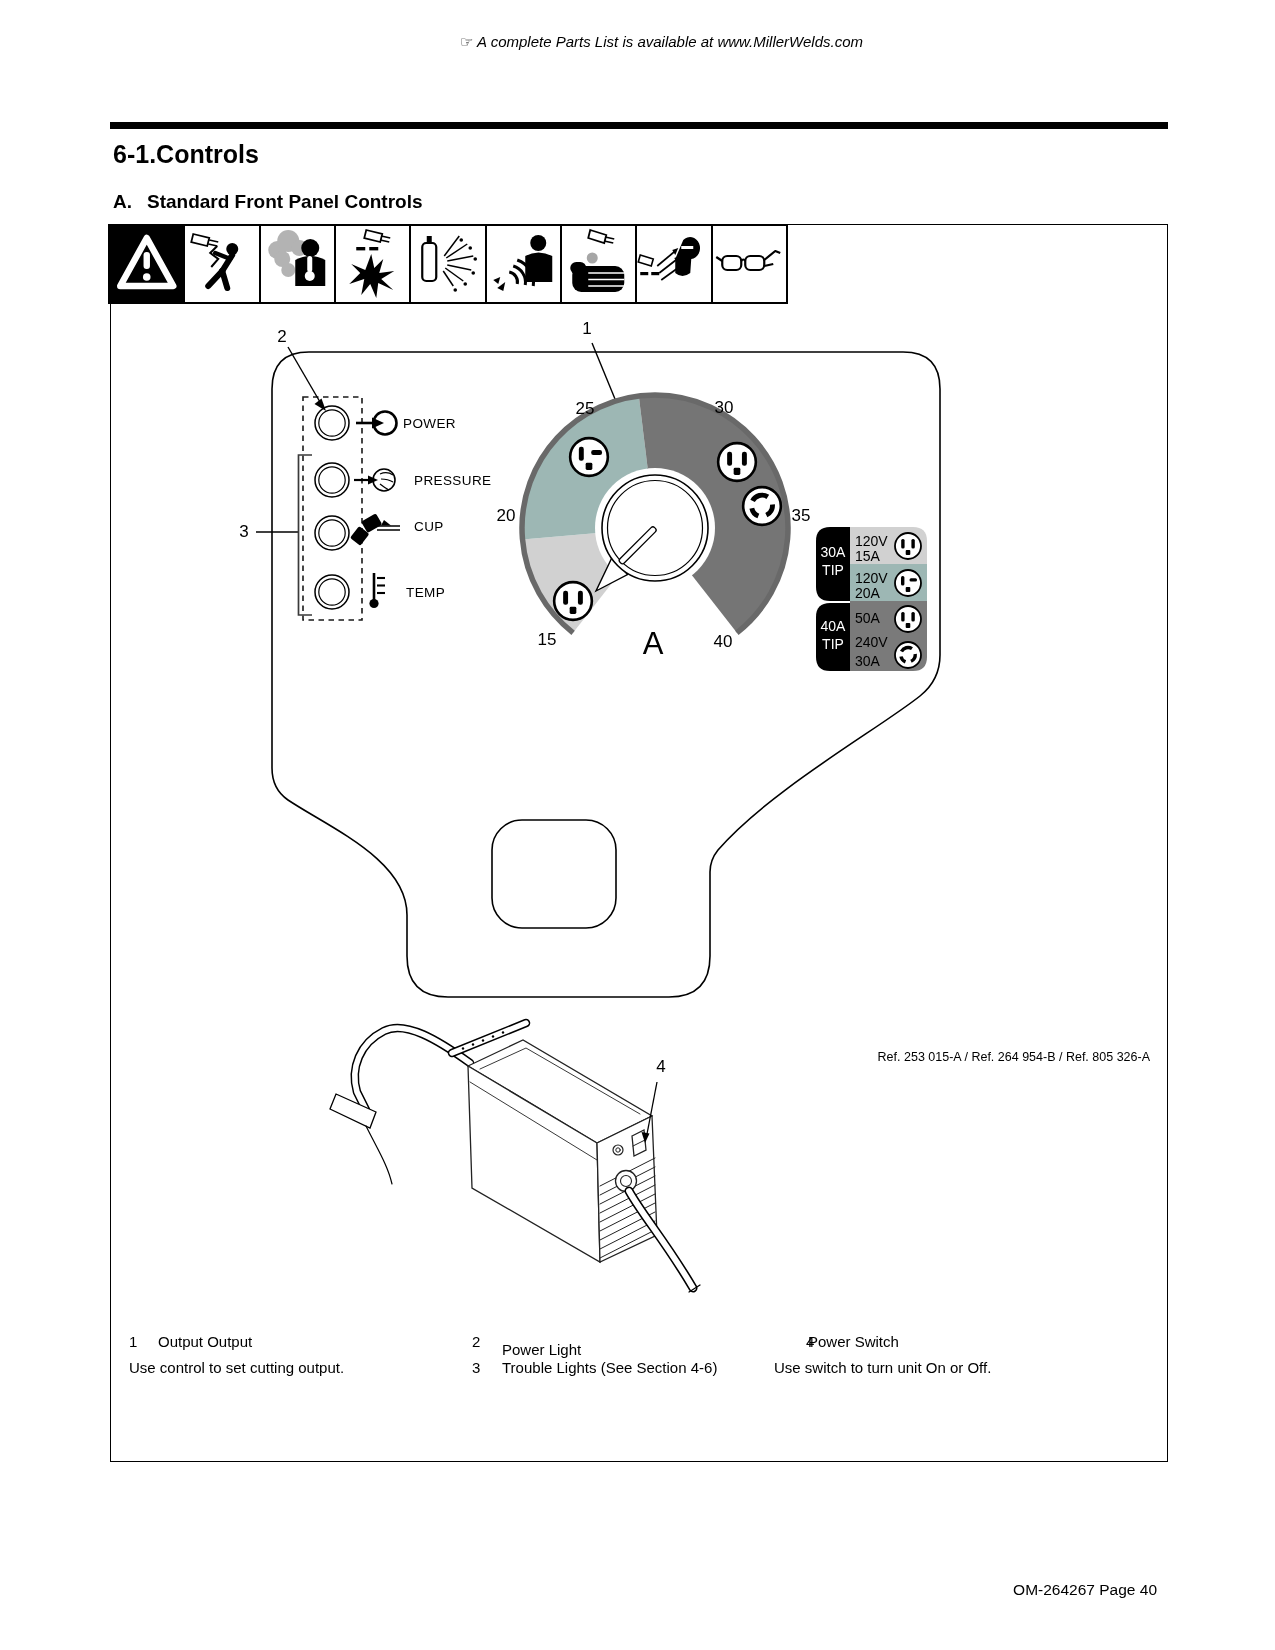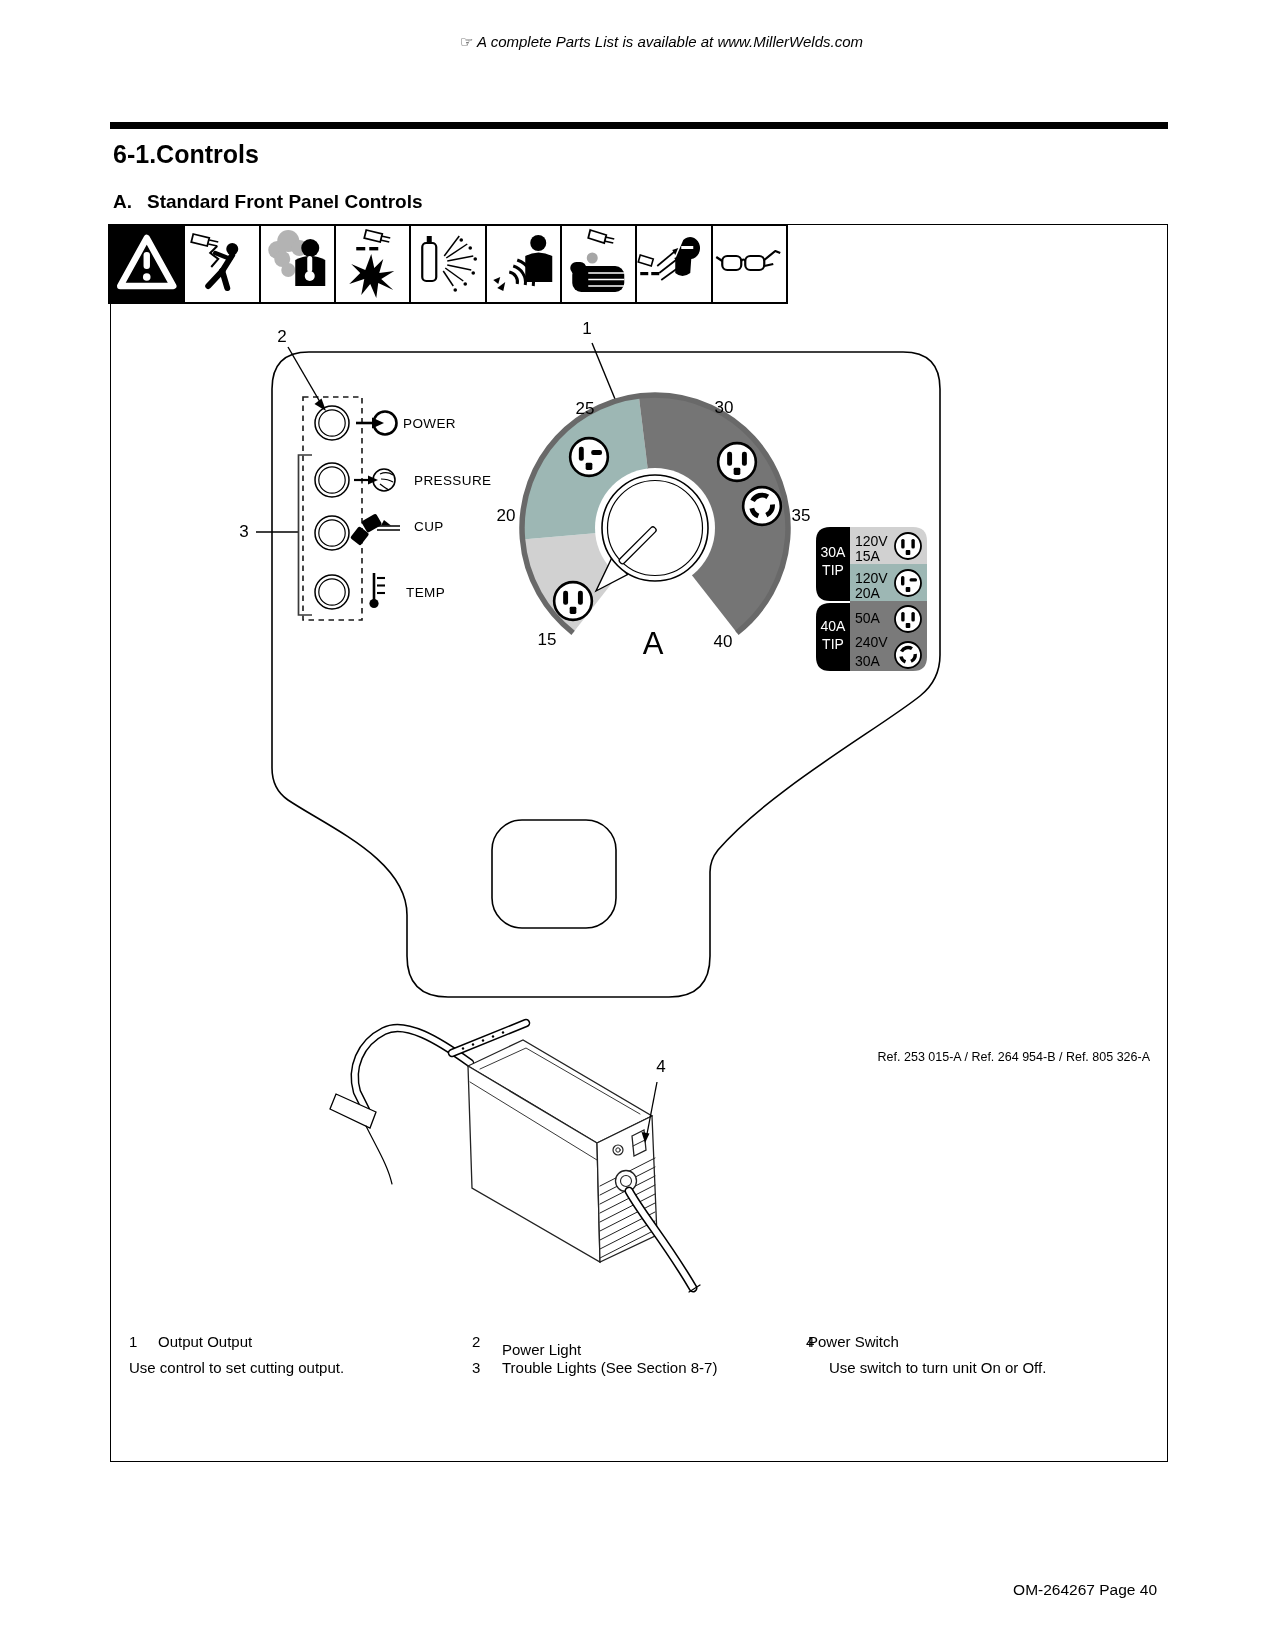--- a/index.html
+++ b/index.html
@@ -381,20 +381,20 @@
     </g>
   </svg>
 
   <div class="leg" style="left:129px;top:1333px;">1</div>
   <div class="leg" style="left:158px;top:1333px;">Output Output</div>
   <div class="leg" style="left:129px;top:1359px;">Use control to set cutting output.</div>
 
   <div class="leg" style="left:472px;top:1333px;">2</div>
   <div class="leg" style="left:502px;top:1333px;margin-top:8px;">Power Light</div>
   <div class="leg" style="left:472px;top:1359px;">3</div>
-  <div class="leg" style="left:502px;top:1359px;">Trouble Lights (See Section 8-7)</div>
+  <div class="leg" style="left:502px;top:1359px;">Trouble Lights (See Section 4-6)</div>
 
   <div class="leg" style="left:806px;top:1333px;">4</div>
   <div class="leg" style="left:808px;top:1333px;">Power Switch</div>
-  <div class="leg" style="left:829px;top:1359px;">Use switch to turn unit On or Off.</div>
+  <div class="leg" style="left:774px;top:1359px;">Use switch to turn unit On or Off.</div>
 
   <div id="footer" class="abs">OM-264267 Page 40</div>
 </div>
 
 </body></html>

